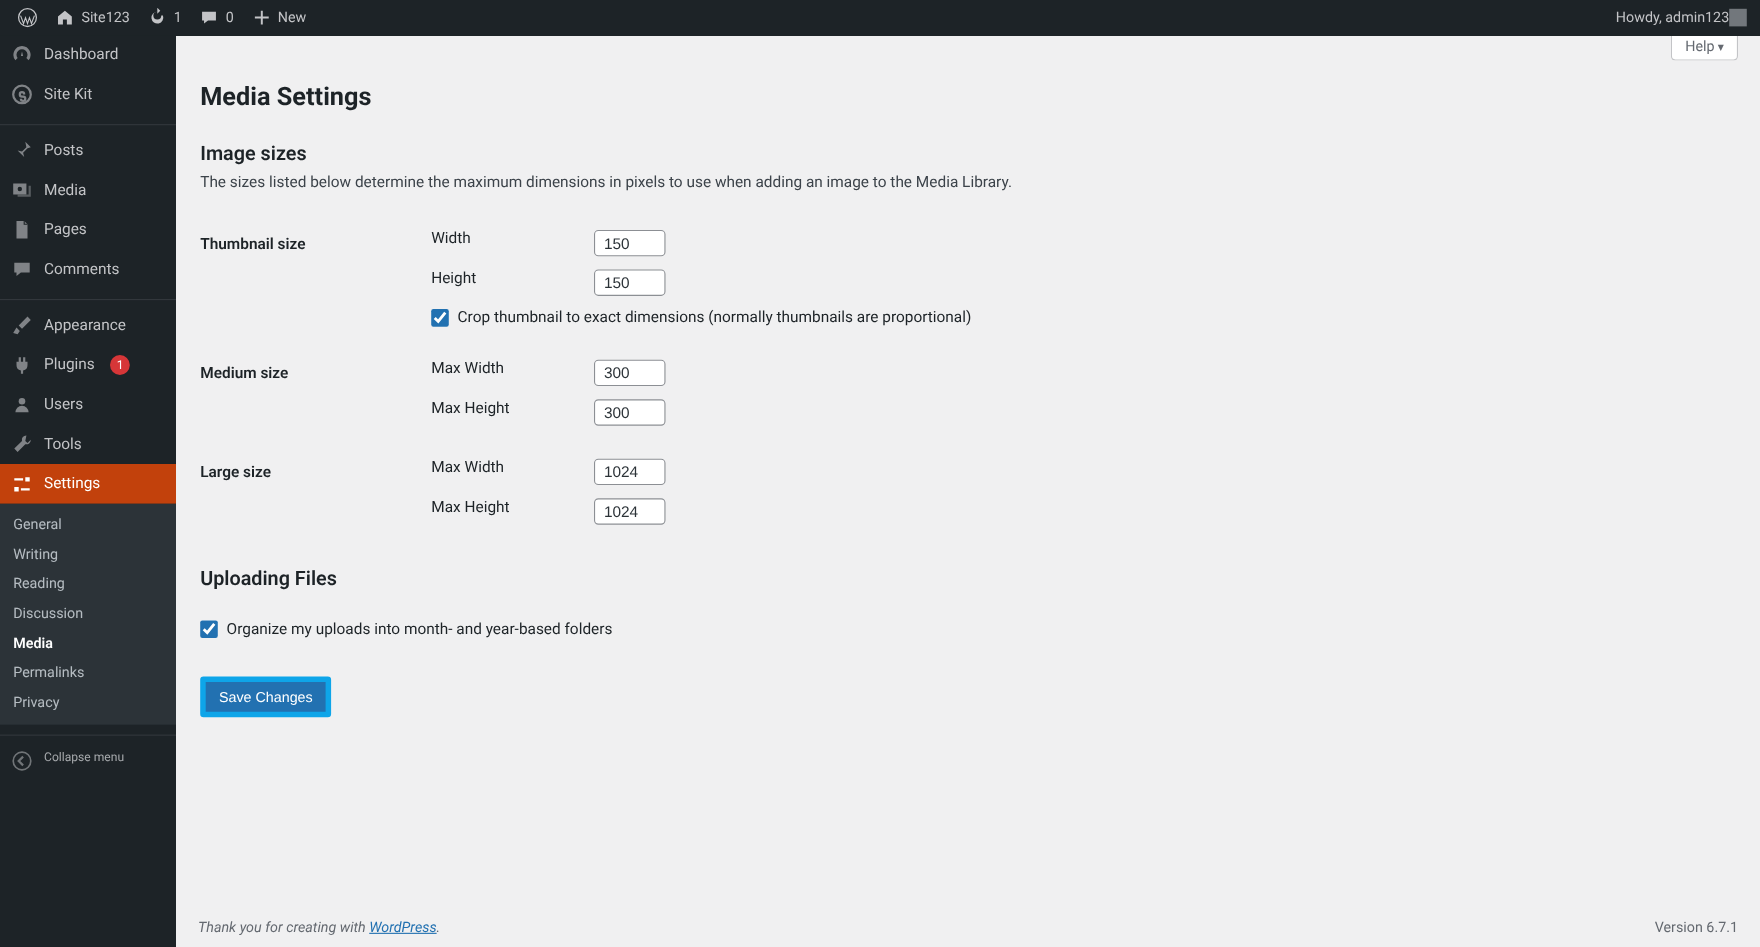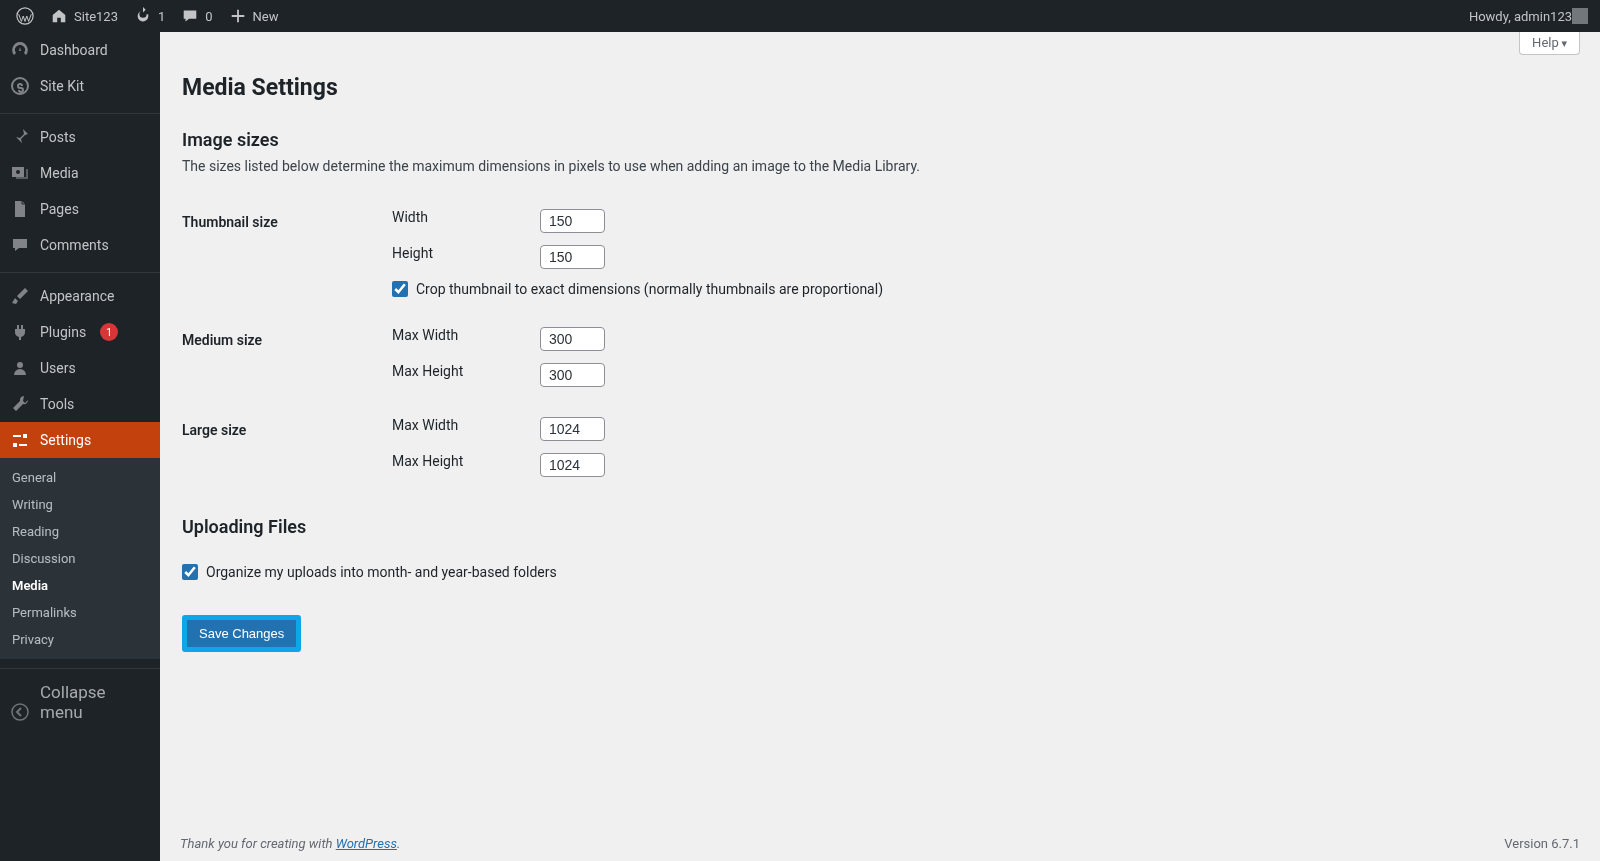--- a/index.html
+++ b/index.html
@@ -18,21 +18,21 @@
 .menu-item { display: flex; align-items: center; gap: 10px; padding: 8px 10px; cursor: pointer; font-size: 14px; color: #c3c4c7; position: relative; }
 .menu-item.current { background: #c2410c; color: #fff; }
 .menu-item.current::after { content: ""; position: absolute; right: -8px; top: 50%; margin-top: -8px; border: 8px solid transparent; border-right-color: #f0f0f1; }
 .menu-icon { width: 20px; height: 20px; fill: currentColor; flex-shrink: 0; opacity: 0.6; }
 .menu-item.current .menu-icon { opacity: 1; }
 .menu-sep { height: 5px; border-bottom: 1px solid #32373c; margin: 5px 0; }
 .submenu { background: #2c3338; padding: 6px 0; }
 .submenu-item { padding: 6px 12px; font-size: 13px; color: rgba(240,246,252,.7); cursor: pointer; }
 .submenu-item.current { color: #fff; font-weight: 600; }
 .badge { display: inline-flex; align-items: center; justify-content: center; min-width: 18px; height: 18px; border-radius: 9px; background: #d63638; color: #fff; font-size: 11px; padding: 0 5px; margin-left: 4px; }
-.collapse-item { display: flex; align-items: flex-end; gap: 10px; padding: 8px 10px; cursor: pointer; font-size: 17px; color: #a7aaad; }
+.collapse-item { display: flex; align-items: flex-start; gap: 10px; padding: 8px 10px; cursor: pointer; font-size: 11px; color: #a7aaad; }
 
 
 .content { margin-left: 160px; padding-top: 32px; min-height: 100vh; position: relative; }
 .wrap { padding: 10px 20px 0 22px; }
 .screen-meta { text-align: right; padding: 0 20px 0 0; }
 .help-tab { display: inline-block; background: #fff; border: 1px solid #c3c4c7; border-top: none; border-radius: 0 0 4px 4px; padding: 3px 12px 4px; font-size: 13px; color: #646970; cursor: pointer; }
 .help-tab::after { content: " ▾"; font-size: 11px; }
 
 h1.page-title { font-size: 23px; font-weight: 700; color: #1d2327; padding: 9px 0 4px 0; }
 h2.section { font-size: 18px; font-weight: 600; color: #1d2327; margin: 24px 0 8px; }

